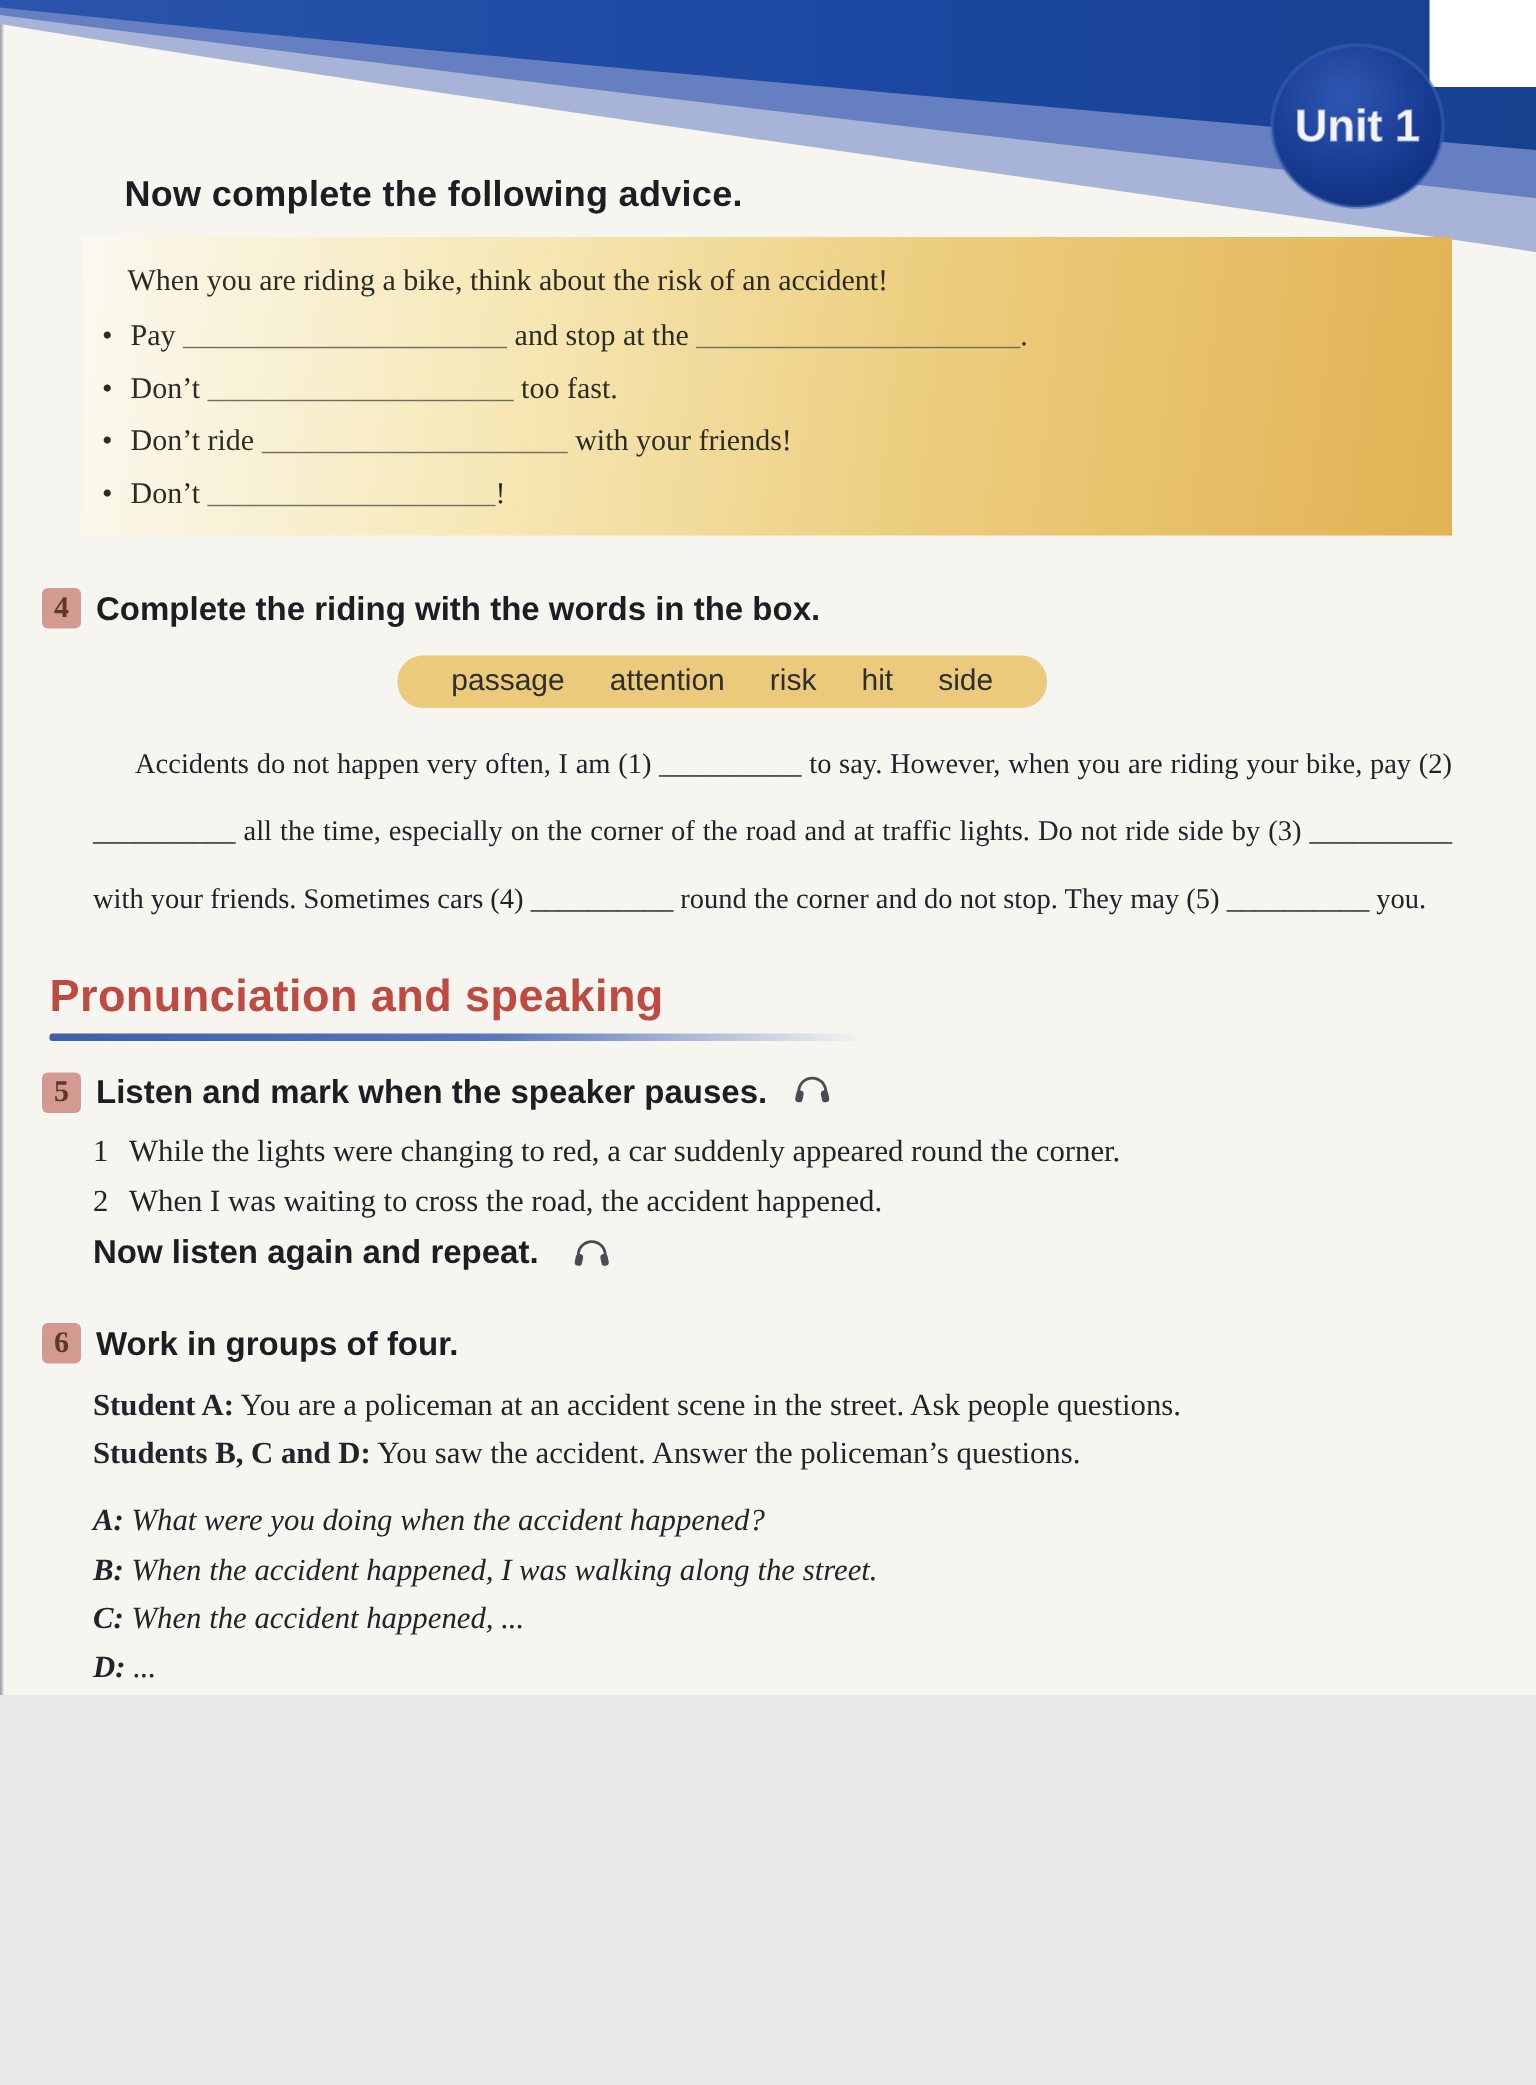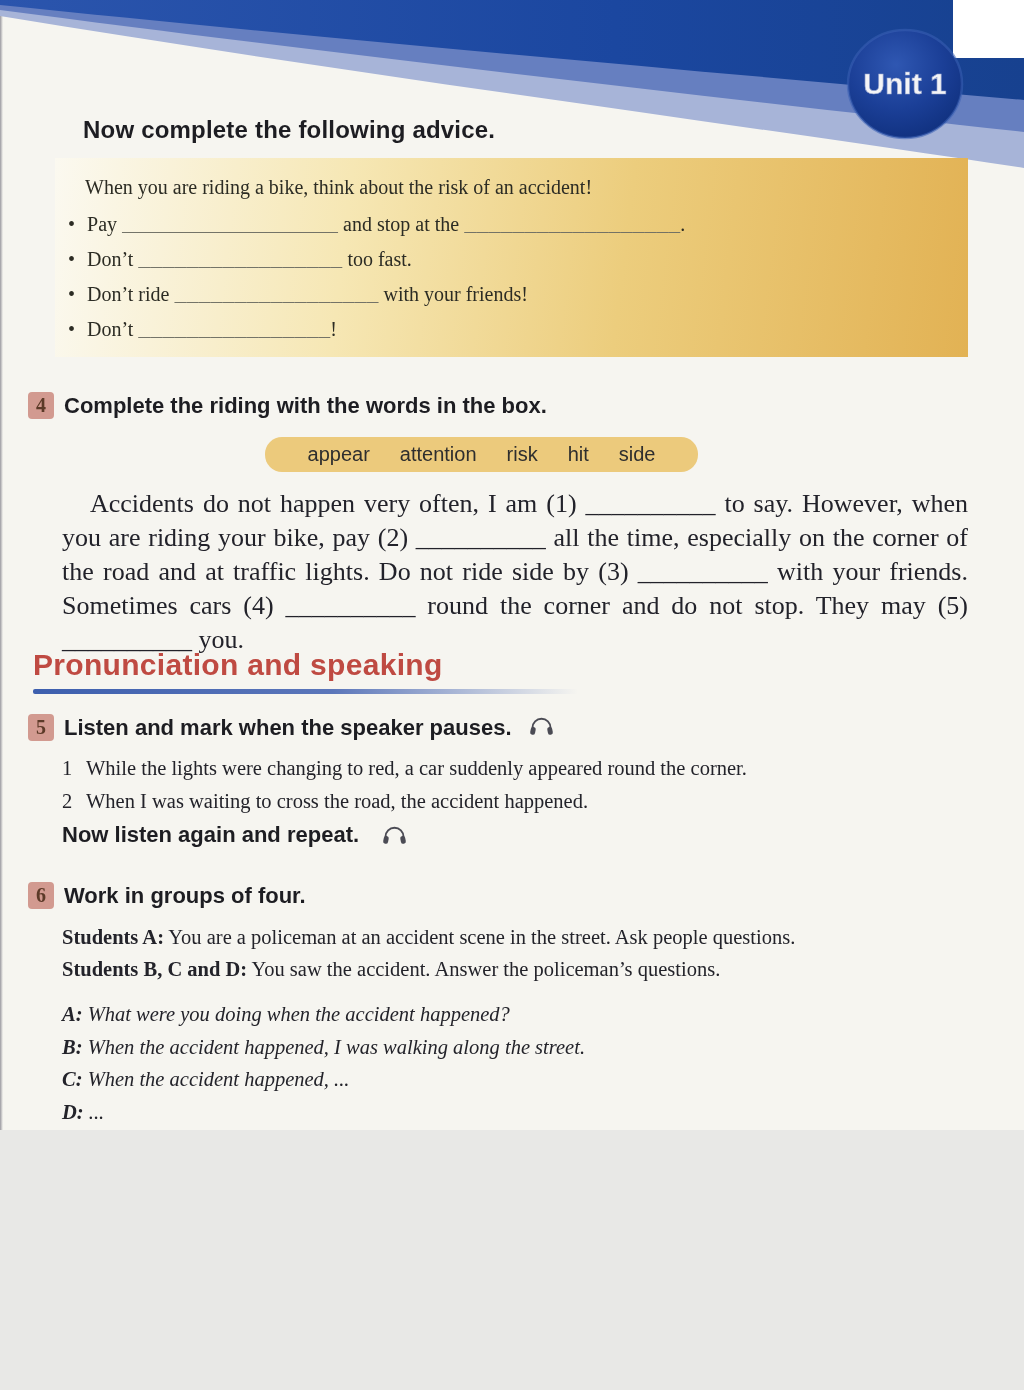--- a/index.html
+++ b/index.html
@@ -42,21 +42,21 @@
   
   .word-box {
     position:absolute; left:265px; top:437px; width:433px; height:35px;
     background:#ecca7c; border-radius:17px;
     display:flex; align-items:center; justify-content:center; gap:30px;
     font-family:"Liberation Sans", sans-serif; font-size:20px; color:#2e2e2e;
   }
   
   .passage {
     position:absolute; left:62px; top:487px; width:906px;
-    font-size:26px; line-height:34px; text-align:justify; text-indent:28px;
+    font-size:19px; line-height:45px; text-align:justify; text-indent:28px;
     color:#22222a;
   }
   
   .pron-heading {
     position:absolute; left:33px; top:648px;
     font-family:"Liberation Sans", sans-serif; font-weight:bold;
     font-size:30px; color:#bf4a42; letter-spacing:.3px;
   }
   .pron-underline {
     position:absolute; left:33px; top:689px; width:545px; height:5px;
@@ -129,21 +129,21 @@
     <div class="advice-item" style="top:125px;"><span>Don’t ride </span><span class="blanks">_________________</span><span> with your friends!</span></div>
     <div class="advice-item" style="top:160px;"><span>Don’t </span><span class="blanks">________________</span><span>!</span></div>
   </div>
 
   <div class="sec-head" style="top:392px; left:0;">
     <span class="num-badge">4</span>
     <span class="sec-title">Complete the riding with the words in the box.</span>
   </div>
 
   <div class="word-box">
-    <span>appear</span>
+    <span>passage</span>
     <span>attention</span>
     <span>risk</span>
     <span>hit</span>
     <span>side</span>
   </div>
 
   <p class="passage">Accidents do not happen very often, I am (1) __________ to say. However, when you are riding your bike, pay (2) __________ all the time, especially on the corner of the road and at traffic lights. Do not ride side by (3) __________ with your friends. Sometimes cars (4) __________ round the corner and do not stop. They may (5) __________ you.</p>
 
   <div class="pron-heading">Pronunciation and speaking</div>
   <div class="pron-underline"></div>
@@ -177,21 +177,21 @@
       </svg>
     </span>
   </div>
 
   <div class="sec-head" style="top:882px; left:0;">
     <span class="num-badge">6</span>
     <span class="sec-title">Work in groups of four.</span>
   </div>
 
   <div class="role-line" style="top:926px;">
-    <span class="rlabel">Students A:</span><span> You are a policeman at an accident scene in the street. Ask people questions.</span>
+    <span class="rlabel">Student A:</span><span> You are a policeman at an accident scene in the street. Ask people questions.</span>
   </div>
   <div class="role-line" style="top:958px;">
     <span class="rlabel">Students B, C and D:</span><span> You saw the accident. Answer the policeman’s questions.</span>
   </div>
 
   <div class="dlg-line" style="top:1003px;">
     <span class="dlabel">A:</span><span class="dtext"> What were you doing when the accident happened?</span>
   </div>
   <div class="dlg-line" style="top:1036px;">
     <span class="dlabel">B:</span><span class="dtext"> When the accident happened, I was walking along the street.</span>

